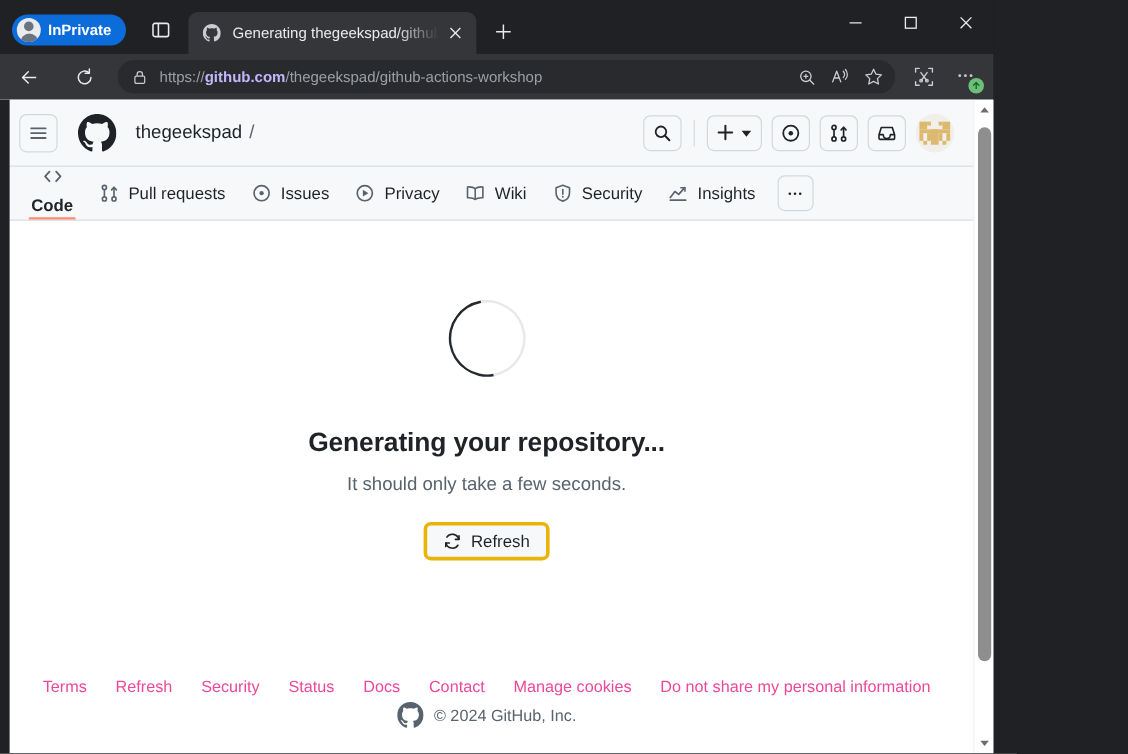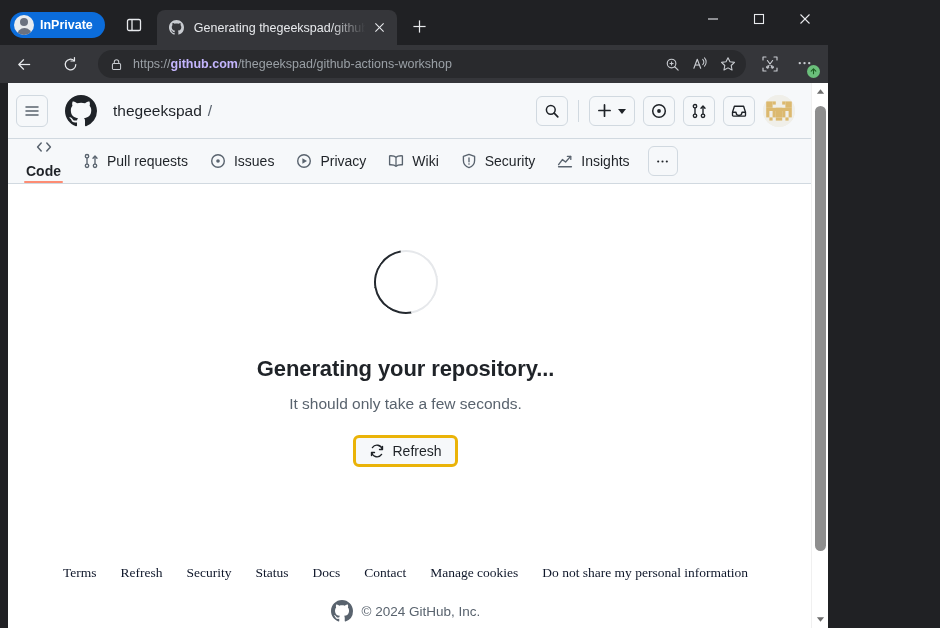--- a/index.html
+++ b/index.html
@@ -366,28 +366,27 @@
     display: flex;
     flex-direction: column;
     align-items: center;
   }
   .footer-links {
     display: flex;
     gap: 24px;
     font-size: 13.5px;
   }
   .footer-links a {
-    color: #0f172a;
+    color: #ec4899;
     text-decoration: none;
     cursor: pointer;
     white-space: nowrap;
-    font-family: Liberation Serif, serif;
   }
   .footer-copy {
-    margin-top: 19px;
+    margin-top: 5px;
     display: flex;
     align-items: center;
     gap: 9px;
     font-size: 13.5px;
     color: #59636e;
   }
 
   
   .scrollbar {
     width: 17px;

